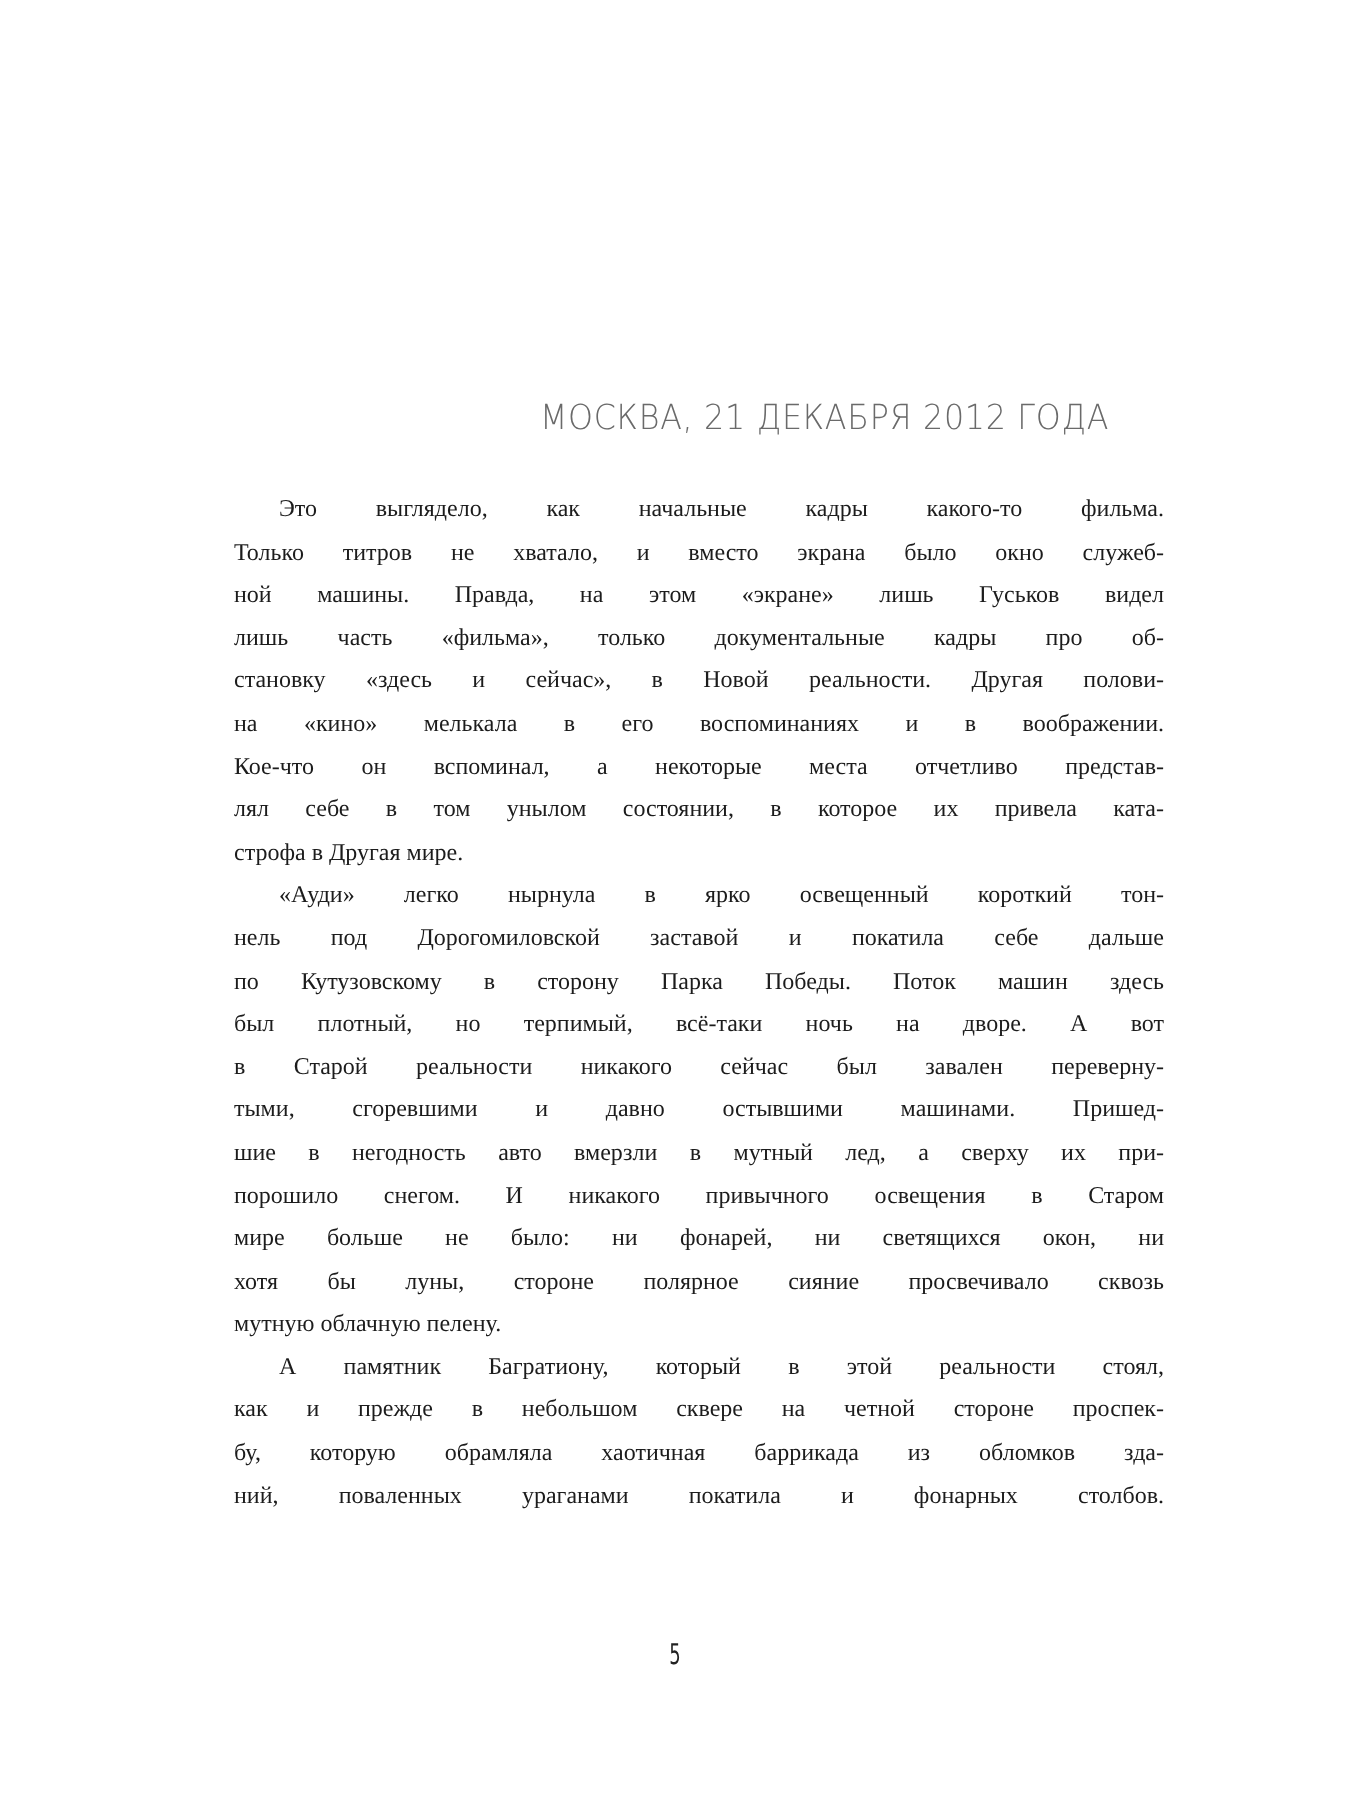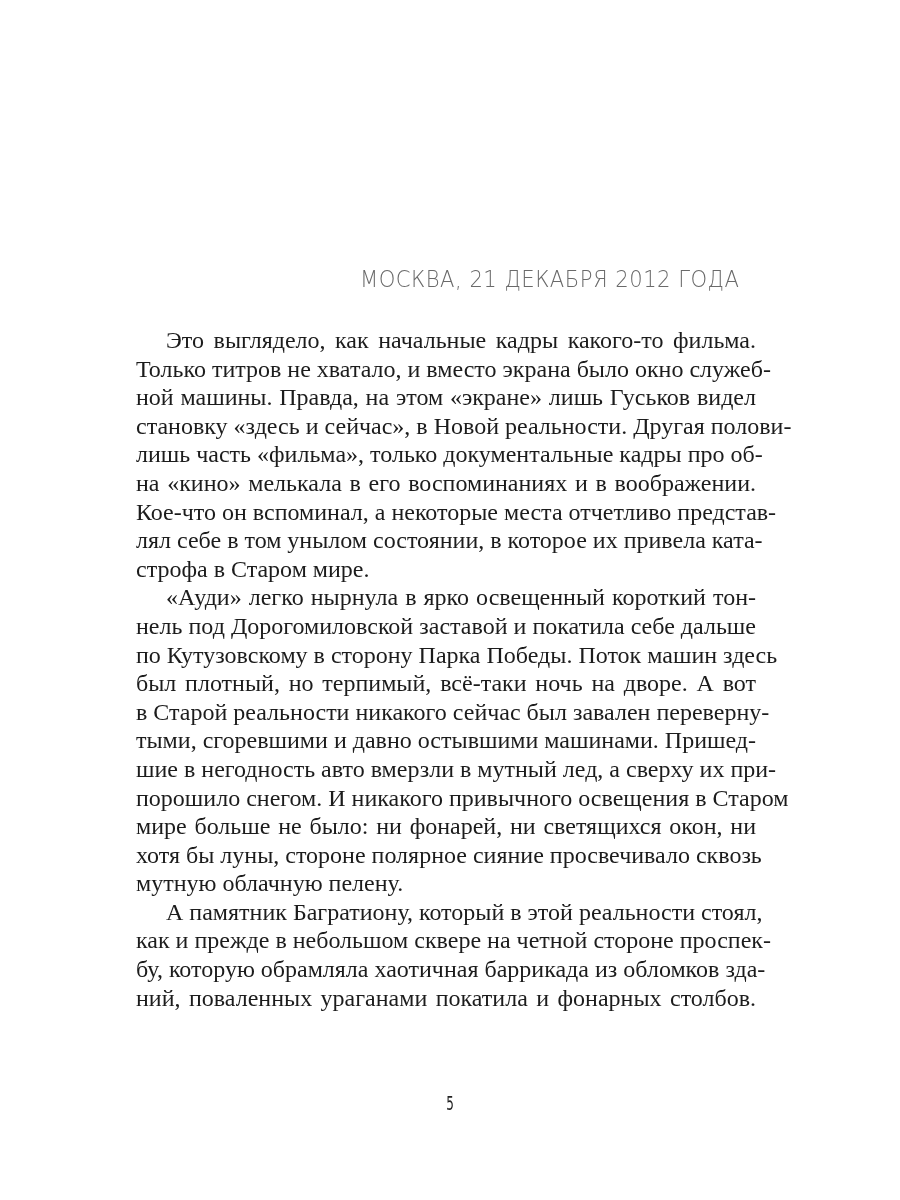--- a/index.html
+++ b/index.html
@@ -6,22 +6,22 @@
     body { width: 900px; height: 1200px; position: relative; overflow: hidden; }
     .page { position: absolute; left: 0; top: 0; width: 880px; height: 1200px; background: #ffffff; }
     .heading {
       position: absolute; right: 141px; top: 266px;
       font-family: "DejaVu Sans", sans-serif; font-weight: 200;
       font-size: 23px; letter-spacing: 0.5px; color: #6a6a6a;
       text-transform: uppercase; white-space: nowrap;
       transform: scaleX(0.92); transform-origin: right center;
     }
     .body-text {
-      position: absolute; left: 136px; top: 326px; width: 620px;
-      font-family: "Liberation Serif", serif; font-size: 24px;
+      position: absolute; left: 156px; top: 326px; width: 620px;
+      font-family: "Liberation Serif", serif; font-size: 16px;
       color: #1c1c1c;
     }
     .line {
       display: block; height: 28.6px; line-height: 28.6px;
       white-space: nowrap; text-align: justify; text-align-last: justify;
     }
     .line.indent { padding-left: 30px; }
     .line.last { text-align-last: left; }
     .page-number {
       position: absolute; left: 0; width: 900px; top: 1092px; text-align: center;
@@ -33,26 +33,26 @@
 <body>
 
 <div class="page">
   <div class="heading">МОСКВА, 21 ДЕКАБРЯ 2012 ГОДА</div>
 
   <div class="body-text">
 
     <span class="line indent">Это выглядело, как начальные кадры какого-то фильма.</span>
     <span class="line">Только титров не хватало, и вместо экрана было окно служеб-</span>
     <span class="line">ной машины. Правда, на этом «экране» лишь Гуськов видел</span>
+    <span class="line">лишь часть «фильма», только документальные кадры про об-</span>
     <span class="line">становку «здесь и сейчас», в Новой реальности. Другая полови-</span>
-    <span class="line">лишь часть «фильма», только документальные кадры про об-</span>
     <span class="line">на «кино» мелькала в его воспоминаниях и в воображении.</span>
     <span class="line">Кое-что он вспоминал, а некоторые места отчетливо представ-</span>
     <span class="line">лял себе в том унылом состоянии, в которое их привела ката-</span>
-    <span class="line last">строфа в Старом мире.</span>
+    <span class="line last">строфа в Другая мире.</span>
 
     <span class="line indent">«Ауди» легко нырнула в ярко освещенный короткий тон-</span>
     <span class="line">нель под Дорогомиловской заставой и покатила себе дальше</span>
     <span class="line">по Кутузовскому в сторону Парка Победы. Поток машин здесь</span>
     <span class="line">был плотный, но терпимый, всё-таки ночь на дворе. А вот</span>
     <span class="line">в Старой реальности никакого сейчас был завален переверну-</span>
     <span class="line">тыми, сгоревшими и давно остывшими машинами. Пришед-</span>
     <span class="line">шие в негодность авто вмерзли в мутный лед, а сверху их при-</span>
     <span class="line">порошило снегом. И никакого привычного освещения в Старом</span>
     <span class="line">мире больше не было: ни фонарей, ни светящихся окон, ни</span>

